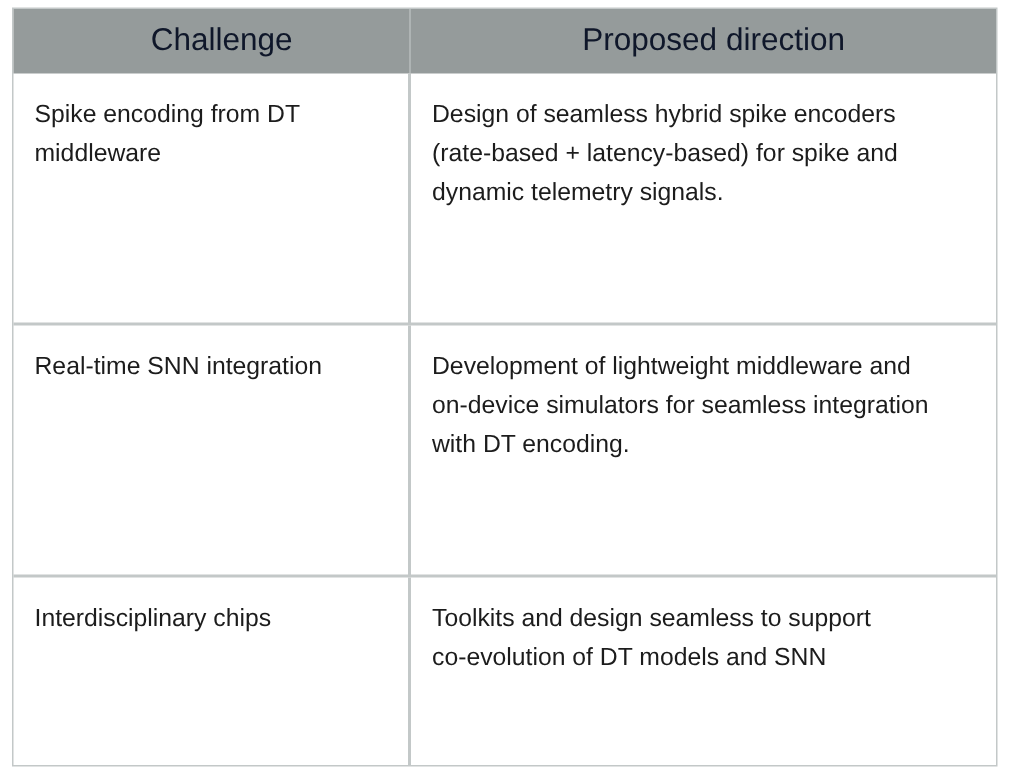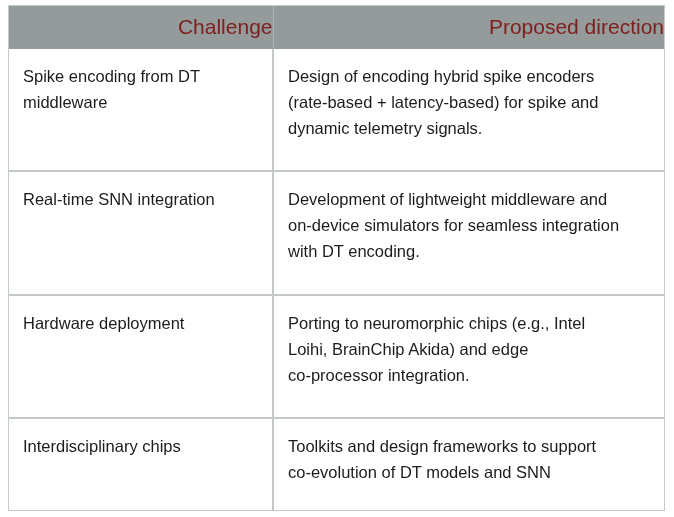--- a/index.html
+++ b/index.html
@@ -24,25 +24,25 @@
     background: #ffffff;
   }
   table.data-table {
     width: 100%;
     height: 100%;
     border-collapse: collapse;
     table-layout: fixed;
   }
   thead th {
     background: #959b9b;
-    color: #7f1d1d;
+    color: #0f172a;
     font-family: "Liberation Sans", sans-serif;
     font-weight: 400;
     font-size: 21px;
-    text-align: right;
+    text-align: center;
     padding: 9px 0 10px 14px;
     vertical-align: middle;
     height: 42px;
     box-sizing: border-box;
   }
   thead th.col-challenge {
     width: 264px;
     border-right: 1px solid #aeb4b4;
   }
   tbody td {
@@ -78,50 +78,40 @@
         <th class="col-direction">Proposed direction</th>
       </tr>
     </thead>
     <tbody>
       <tr>
         <td class="cell-challenge">
           <span class="line">Spike encoding from DT</span>
           <span class="line">middleware</span>
         </td>
         <td class="cell-direction">
-          <span class="line">Design of encoding hybrid spike encoders</span>
+          <span class="line">Design of seamless hybrid spike encoders</span>
           <span class="line">(rate-based + latency-based) for spike and</span>
           <span class="line">dynamic telemetry signals.</span>
         </td>
       </tr>
       <tr>
         <td class="cell-challenge">
           <span class="line">Real-time SNN integration</span>
         </td>
         <td class="cell-direction">
           <span class="line">Development of lightweight middleware and</span>
           <span class="line">on-device simulators for seamless integration</span>
           <span class="line">with DT encoding.</span>
         </td>
       </tr>
       <tr>
         <td class="cell-challenge">
-          <span class="line">Hardware deployment</span>
-        </td>
-        <td class="cell-direction">
-          <span class="line">Porting to neuromorphic chips (e.g., Intel</span>
-          <span class="line">Loihi, BrainChip Akida) and edge</span>
-          <span class="line">co-processor integration.</span>
-        </td>
-      </tr>
-      <tr>
-        <td class="cell-challenge">
           <span class="line">Interdisciplinary chips</span>
         </td>
         <td class="cell-direction">
-          <span class="line">Toolkits and design frameworks to support</span>
+          <span class="line">Toolkits and design seamless to support</span>
           <span class="line">co-evolution of DT models and SNN</span>
 
         </td>
       </tr>
     </tbody>
   </table>
 </div>
 
 </body></html>

